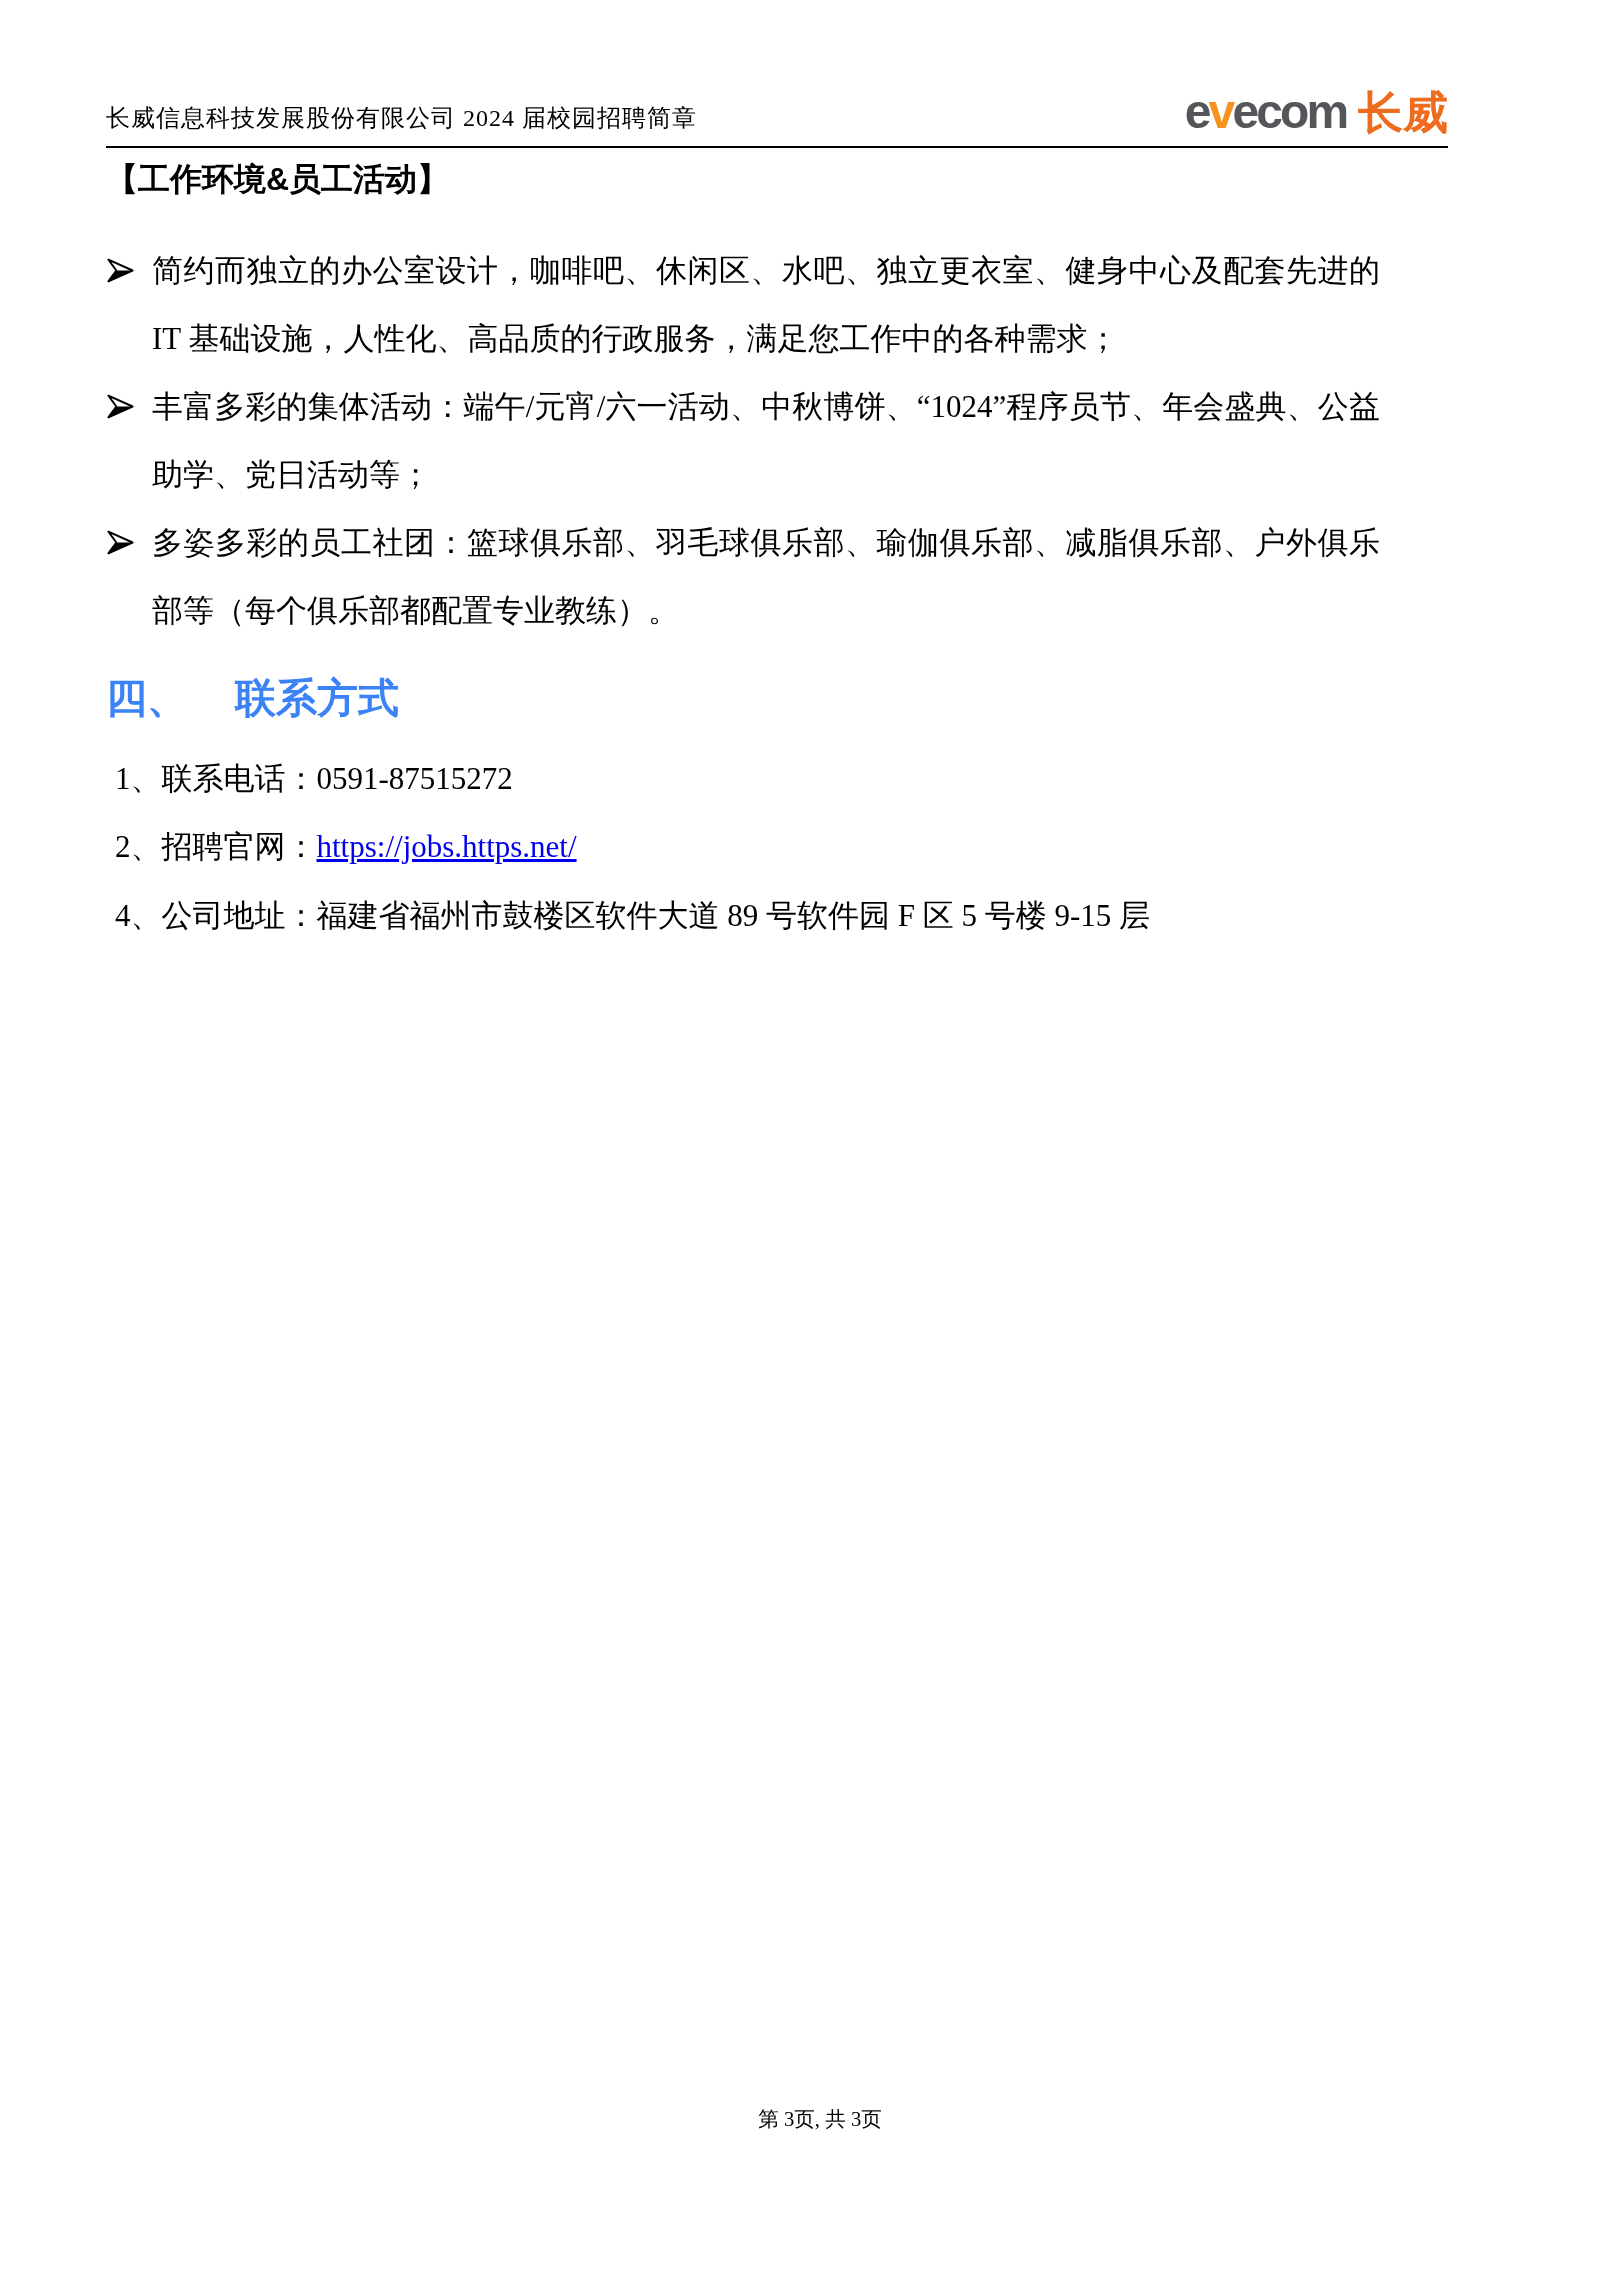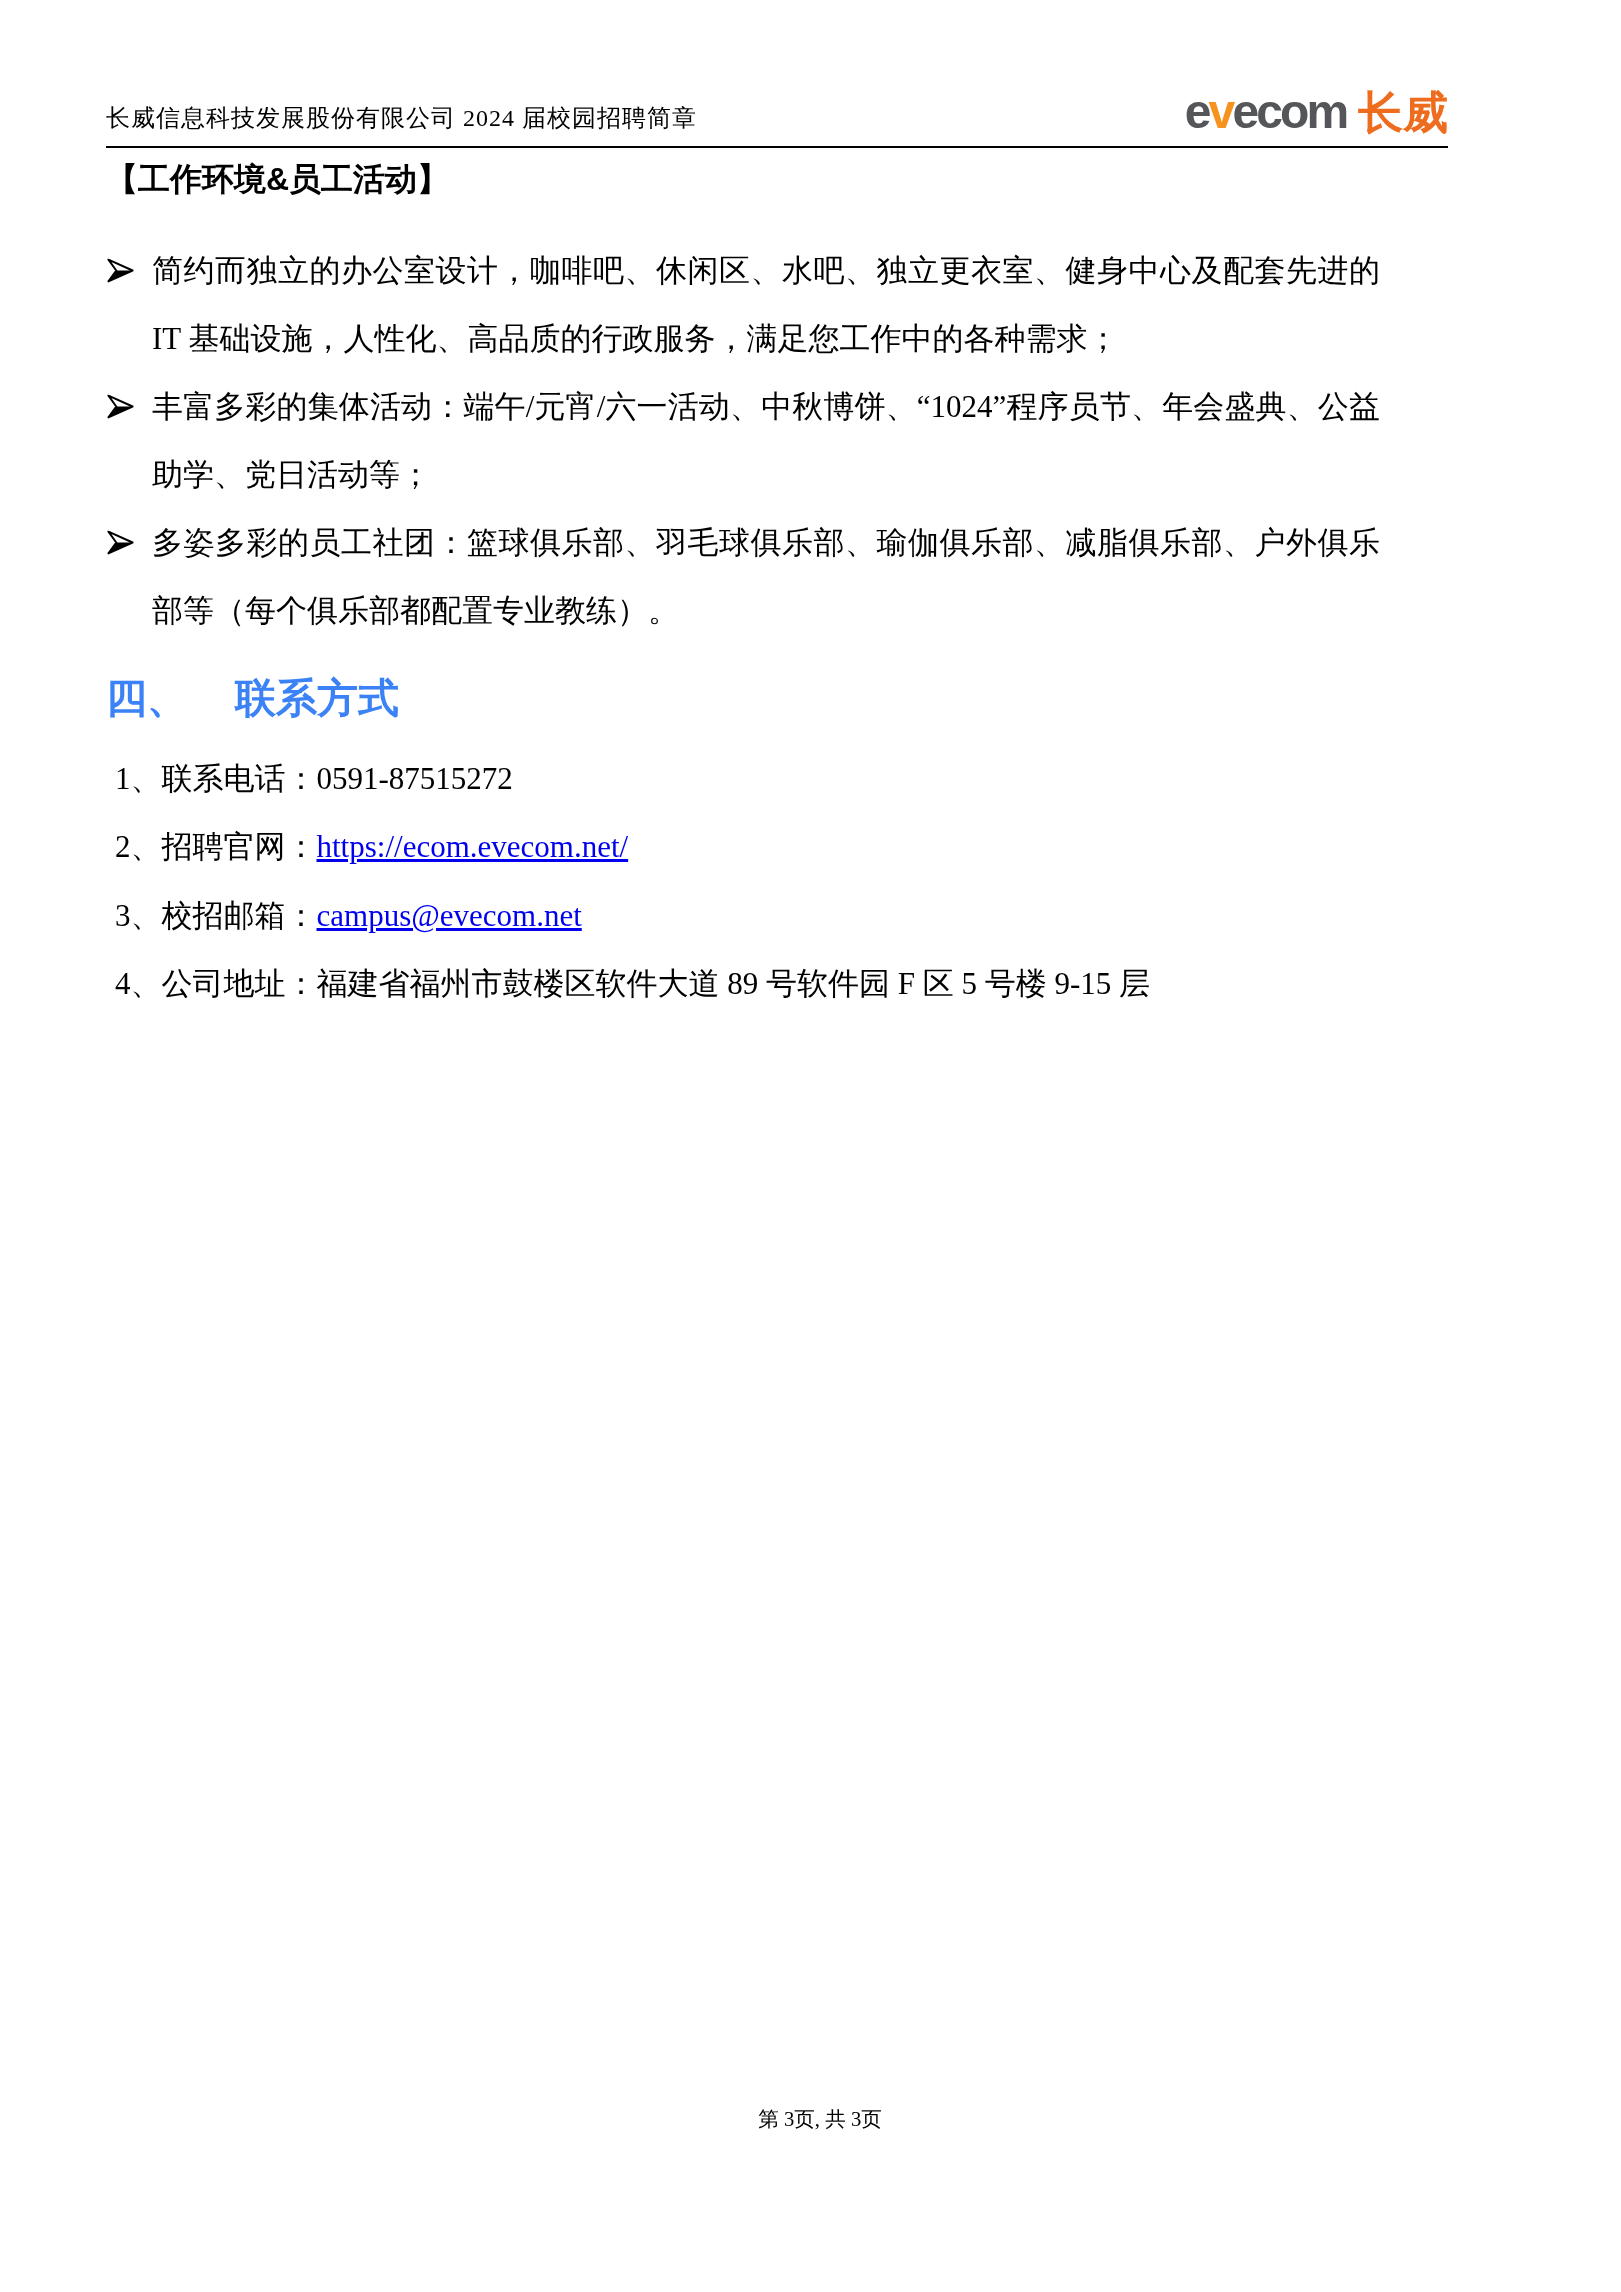--- a/index.html
+++ b/index.html
@@ -173,24 +173,21 @@
 
     <div class="contact-heading">
       <span class="heading-num">四、</span><span>联系方式</span>
     </div>
 
     <div class="contact-list">
       <div class="contact-item">
         <span>1、联系电话：</span><span>0591-87515272</span>
       </div>
       <div class="contact-item">
-        <span>2、招聘官网：</span><a href="#" class="contact-link">https://ecom.evecom.net/</a>
-      </div>
-      <div class="contact-item">
-        <span>3、校招邮箱：</span><a href="#" class="contact-link">campus@evecom.net</a>
+        <span>2、招聘官网：</span><a href="#" class="contact-link">https://jobs.https.net/</a>
       </div>
       <div class="contact-item">
         <span>4、公司地址：</span><span>福建省福州市鼓楼区软件大道 89 号软件园 F 区 5 号楼 9-15 层</span>
       </div>
     </div>
 
   </div>
 
   <div class="page-footer">
     <span>第 3页, 共 3页</span>

